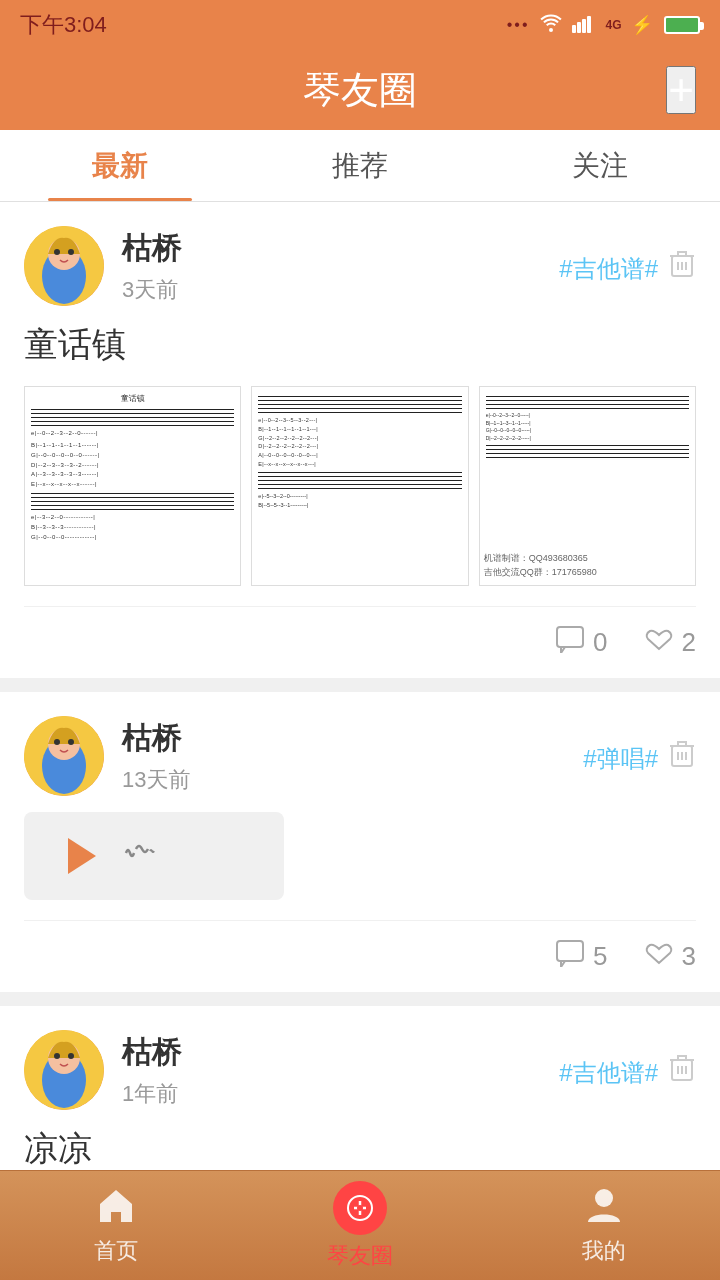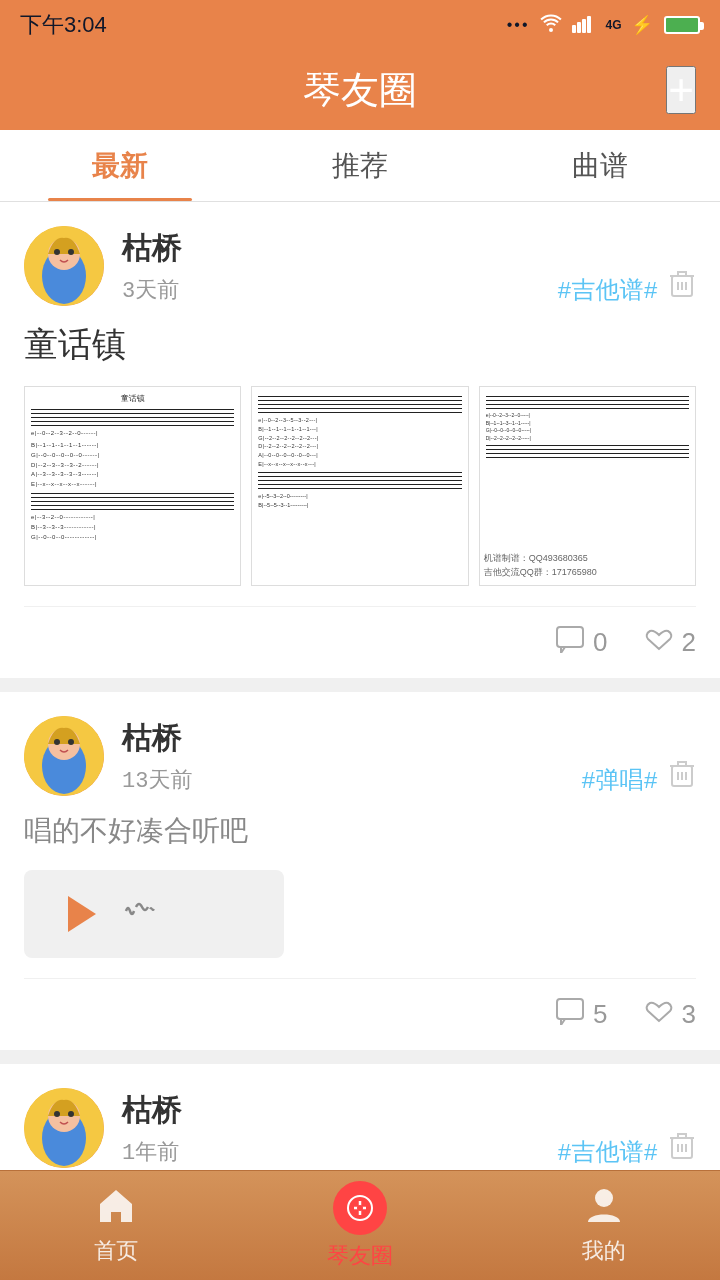--- a/index.html
+++ b/index.html
@@ -13,21 +13,21 @@
     }
 
     
     .status-bar {
       background: #e8834a;
       height: 50px;
       display: flex;
       align-items: center;
       justify-content: space-between;
       padding: 0 20px;
-      color: #0f172a;
+      color: #7f1d1d;
       font-size: 22px;
       font-weight: 500;
     }
     .status-right {
       display: flex;
       align-items: center;
       gap: 10px;
       font-size: 18px;
     }
     .battery-icon {
@@ -114,24 +114,23 @@
 
     
     .post-card {
       background: white;
       margin-bottom: 14px;
       padding: 24px 24px 0 24px;
     }
 
     .post-header {
       display: flex;
-      align-items: flex-end;
+      align-items: center;
       justify-content: space-between;
       margin-bottom: 16px;
-      font-family: Liberation Mono, monospace;
     }
     .post-header-left {
       display: flex;
       align-items: center;
       gap: 18px;
     }
     .avatar {
       width: 80px;
       height: 80px;
       border-radius: 50%;
@@ -351,21 +350,21 @@
 </div>
 
 <div class="tabs">
   <div class="tab-item active">
     <span>最新</span>
   </div>
   <div class="tab-item">
     <span>推荐</span>
   </div>
   <div class="tab-item">
-    <span>曲谱</span>
+    <span>关注</span>
   </div>
 </div>
 
 <div class="feed">
 
   <div class="post-card">
     <div class="post-header">
       <div class="post-header-left">
         <div class="avatar">
 
@@ -524,21 +523,20 @@
             <path d="M10 14 L10 22" stroke="#ccc" stroke-width="2"></path>
             <path d="M14 14 L14 22" stroke="#ccc" stroke-width="2"></path>
             <path d="M18 14 L18 22" stroke="#ccc" stroke-width="2"></path>
             <path d="M2 8 L26 8" stroke="#ccc" stroke-width="2"></path>
             <path d="M10 8 L10 4 L18 4 L18 8" stroke="#ccc" stroke-width="2" fill="none"></path>
           </svg>
         </span>
       </div>
     </div>
 
-    <div class="post-subtitle">唱的不好凑合听吧</div>
 
     <div class="audio-player">
       <div class="play-btn">
         <div class="play-triangle"></div>
       </div>
       <span class="audio-waves">
         <svg width="36" height="28" viewBox="0 0 36 28" fill="none">
           <path d="M6 14 Q8 8 10 14 Q12 20 14 14" stroke="#888" stroke-width="2.5" fill="none"></path>
           <path d="M16 10 Q19 4 22 10 Q25 16 28 10" stroke="#888" stroke-width="2.5" fill="none"></path>
           <path d="M30 12 Q31 10 32 12 Q33 14 34 12" stroke="#888" stroke-width="2" fill="none"></path>

